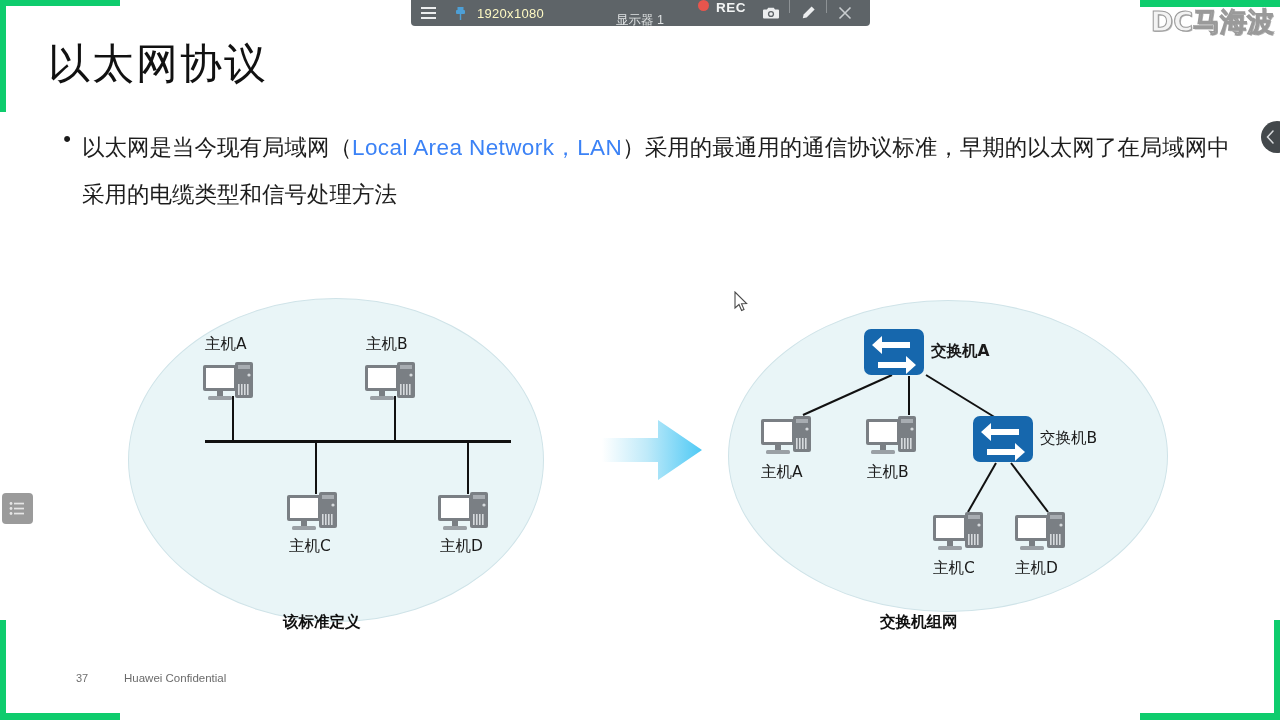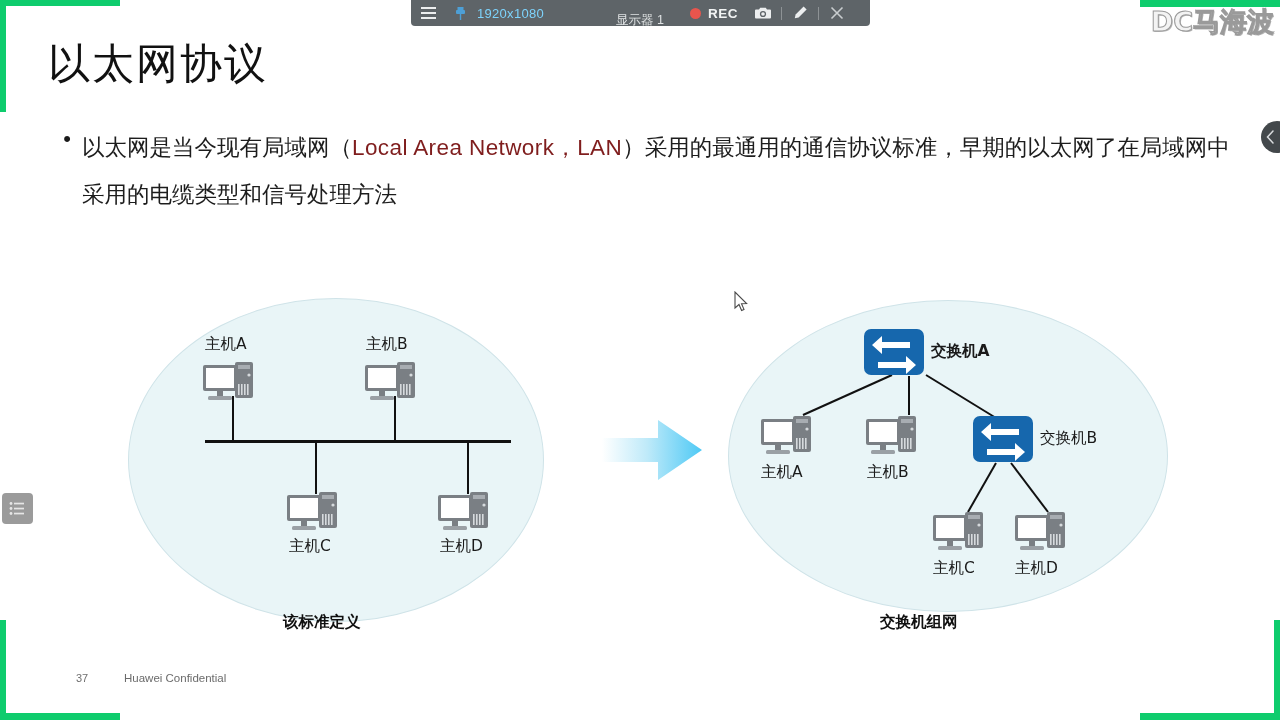--- a/index.html
+++ b/index.html
@@ -26,24 +26,24 @@
     position: absolute; left: 411px; top: 0; width: 459px; height: 26px;
     background: #5e6468; color: #e8eaea;
     display: flex; align-items: center; z-index: 60;
     border-bottom-left-radius: 4px; border-bottom-right-radius: 4px;
     font-size: 12.5px;
   }
   .tb-hamburger { width: 34px; display: flex; flex-direction: column; align-items: center;
                   justify-content: center; gap: 3px; height: 26px; cursor: pointer; }
   .tb-hamburger i { display: block; width: 15px; height: 2px; background: #eceeef; }
   .tb-pin { width: 30px; height: 26px; display: flex; align-items: center; justify-content: center; cursor: pointer; }
-  .tb-res { font-size: 13px; letter-spacing: .3px; color: #7dd3fc; padding-left: 2px; }
+  .tb-res { font-size: 13px; letter-spacing: .3px; color: #fef9c3; padding-left: 2px; }
   .tb-monitor { position: absolute; left: 205px; top: 0; height: 40px;
                 display: flex; align-items: center; font-size: 12.5px; color: #dfe2e3; }
-  .tb-right { margin-left: auto; display: flex; align-items: center; height: 26px; padding-right: 20px; gap: 2px; }
+  .tb-right { margin-left: auto; display: flex; align-items: flex-start; height: 26px; padding-right: 12px; gap: 2px; }
   .tb-recdot { width: 11px; height: 11px; border-radius: 50%; background: #e8554d; margin-right: 5px; }
   .tb-reclbl { font-size: 13.5px; font-weight: bold; color: #f2f4f4; letter-spacing: .5px; margin-right: 10px; }
   .tb-btn { width: 26px; height: 26px; display: flex; align-items: center; justify-content: center; cursor: pointer; }
   .tb-sep { width: 1px; height: 13px; background: #8d9295; margin: 0 3px; }
 
   
   .watermark {
     position: absolute; right: 6px; top: 4px; z-index: 70;
     font-size: 27px; font-weight: bold; letter-spacing: 0px;
     color: #f3f3f3;
@@ -57,21 +57,21 @@
     position: absolute; left: 48px; top: 36px;
     font-size: 42px; color: #111; letter-spacing: 2px;
     font-family: "DejaVu Sans", sans-serif;
   }
   .bullet-row { position: absolute; left: 52px; top: 124px; width: 1185px; display: flex; }
   .bullet-dot { width: 30px; flex: none; font-size: 22px; line-height: 30px; color: #1a1a1a; text-align: center; }
   .bullet-text {
     font-size: 22.5px; line-height: 46px; color: #1d1d1d;
     font-family: "DejaVu Sans", sans-serif;
   }
-  .bullet-text .en { color: #7f1d1d; font-family: "Liberation Sans", sans-serif; letter-spacing: .4px; }
+  .bullet-text .en { color: #3b82f6; font-family: "Liberation Sans", sans-serif; letter-spacing: .4px; }
 
   
   .diagram { position: absolute; }
   .ellipse {
     position: absolute; border-radius: 50%;
     background: #e9f5f7; border: 1px solid #cfe3e8;
   }
   .pc { position: absolute; width: 62px; height: 48px; }
   .pc svg { display: block; width: 62px; height: 48px; }
   .node-label {

